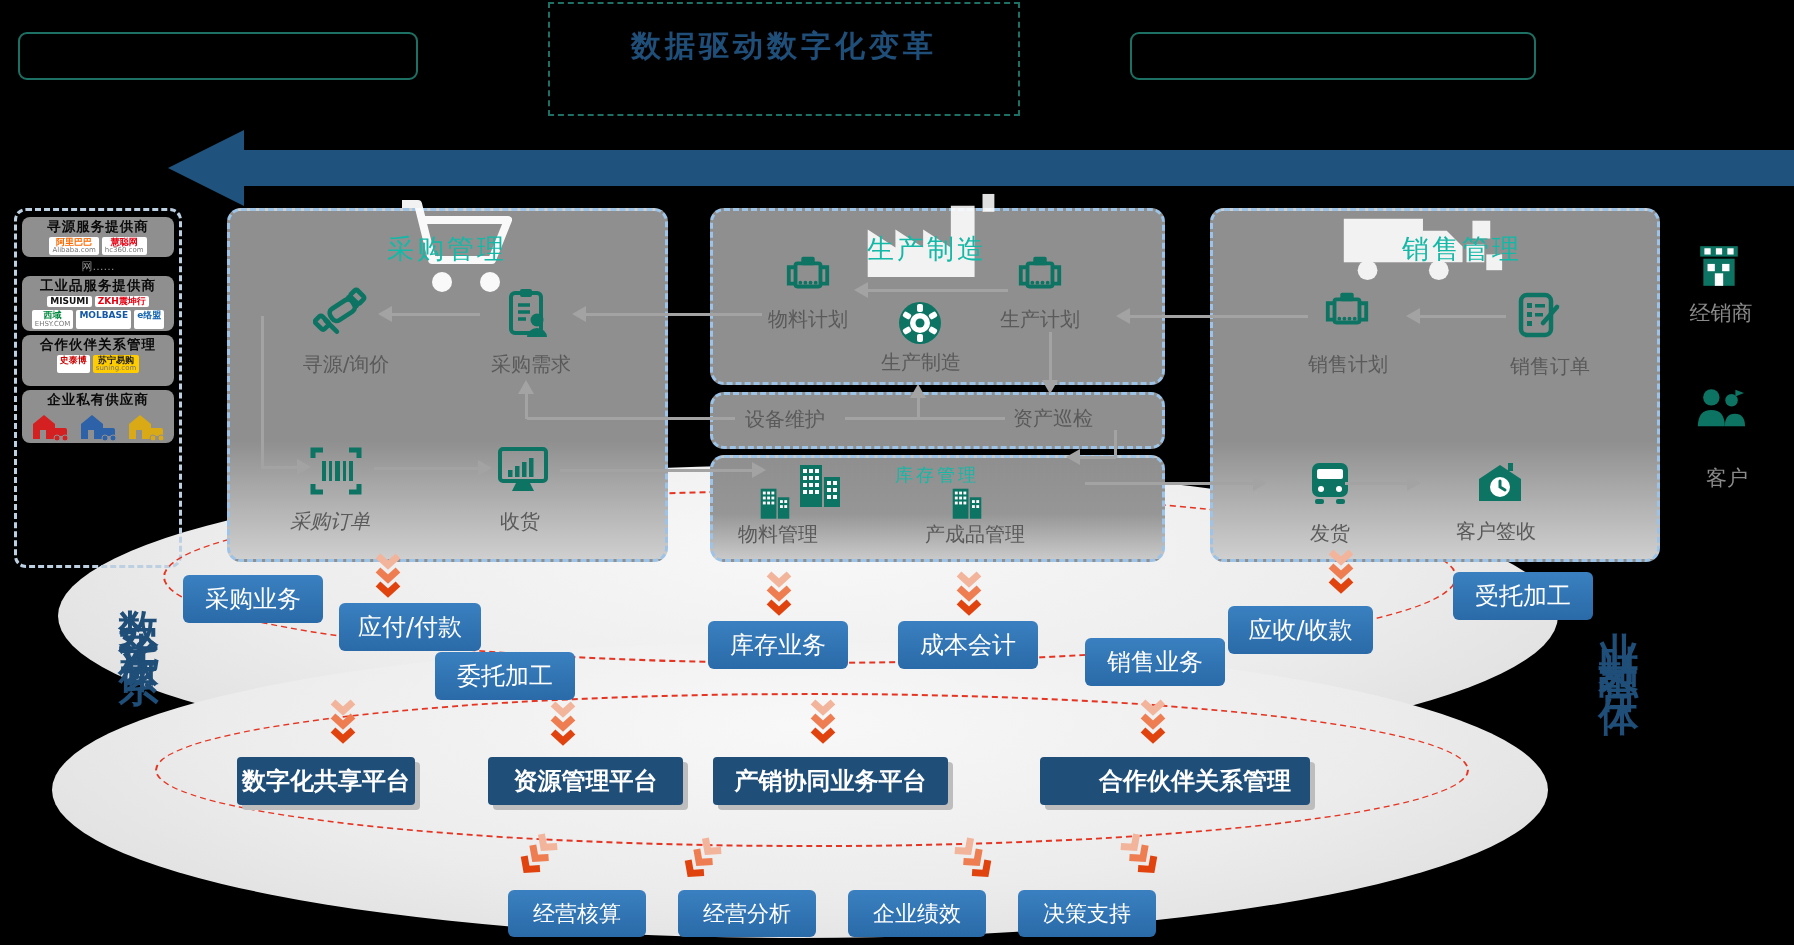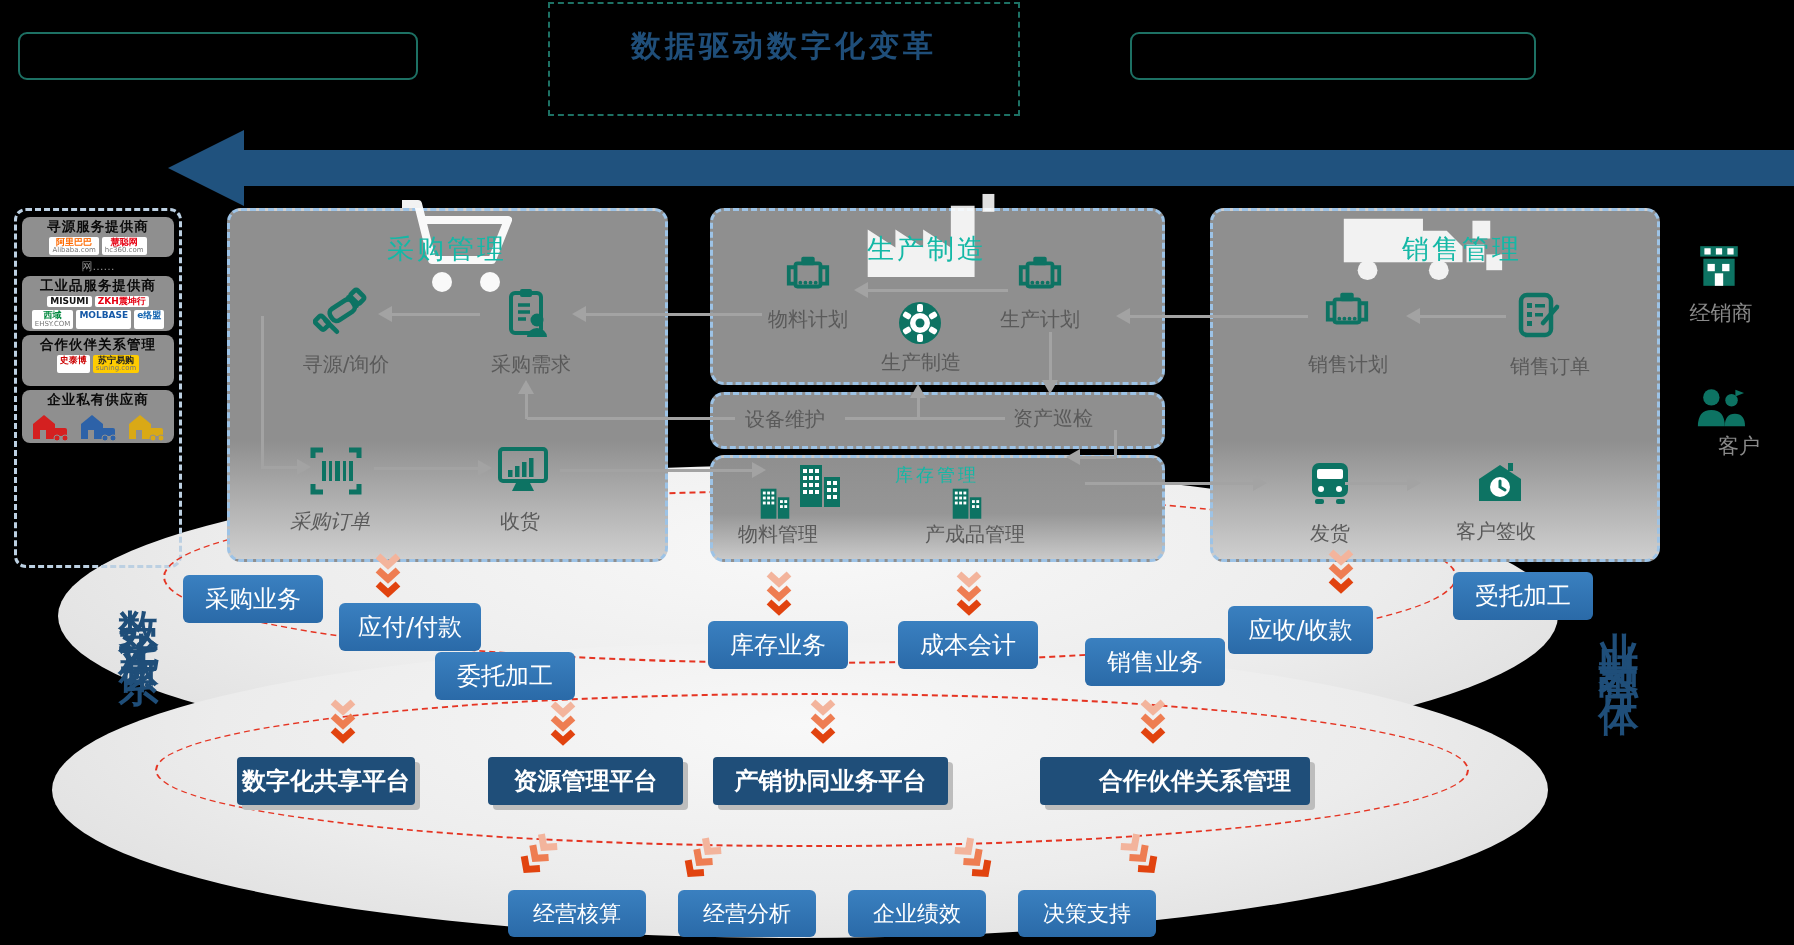--- a/index.html
+++ b/index.html
@@ -376,21 +376,21 @@
   <div class="plabel" style="left:1721px;top:299px;">经销商</div>
   <svg class="icon" style="left:1720px;top:383px;" width="50" height="48" viewBox="0 0 52 44">
     <g fill="#0d7363">
         <circle cx="17" cy="12" r="8.5"></circle>
         <path d="M3 42 q0 -17 14 -17 q14 0 14 17 Z"></path>
       <circle cx="38" cy="15" r="6.5"></circle>
         <path d="M31 42 q0 -13 10.5 -13 q10.5 0 10.5 13 Z"></path>
       <path d="M42 4 l9 3.5 -9 3.5 Z"></path>
       </g>
     </svg>
-  <div class="plabel" style="left:1727px;top:432px;margin-left:12px;">客户</div>
+  <div class="plabel" style="left:1727px;top:464px;">客户</div>
 
   <div>
     <div class="ln" style="left:392px;top:313px;width:88px;height:3px;"></div>
       <div class="tl" style="left:378px;top:306px;"></div>
     <div class="ln" style="left:261px;top:316px;width:3px;height:152px;"></div>
     <div class="ln" style="left:261px;top:466px;width:38px;height:3px;"></div>
       <div class="tr" style="left:297px;top:459px;"></div>
     <div class="ln" style="left:374px;top:467px;width:108px;height:3px;"></div>
       <div class="tr" style="left:478px;top:460px;"></div>
     <div class="ln" style="left:586px;top:313px;width:176px;height:3px;"></div>

